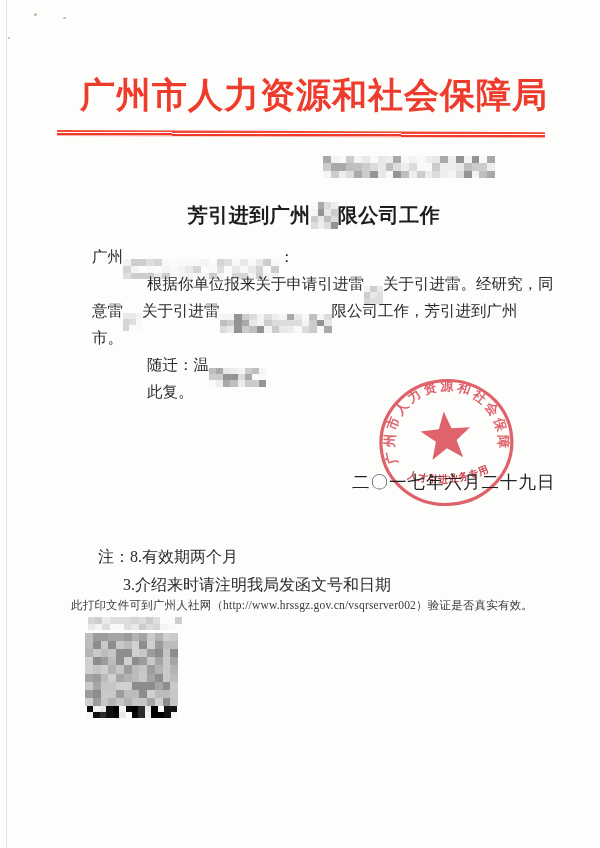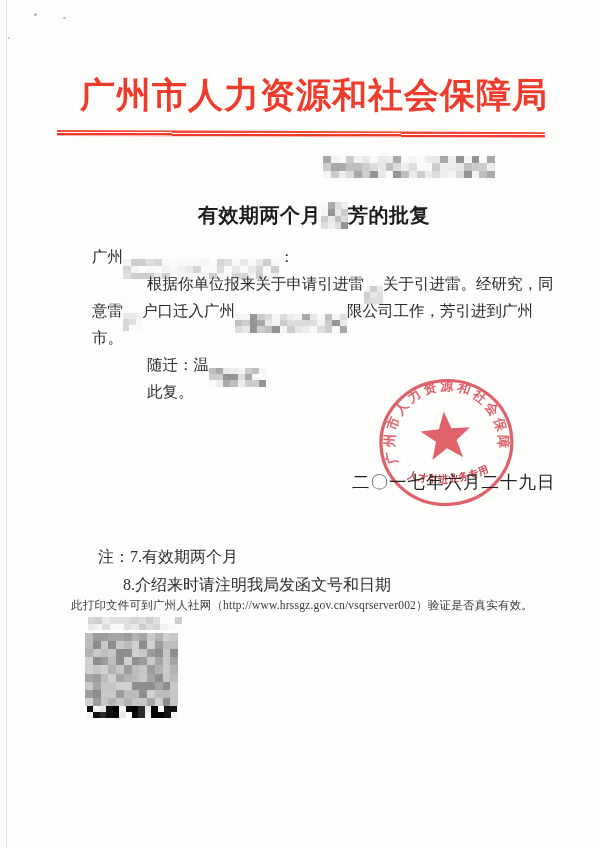--- a/index.html
+++ b/index.html
@@ -141,40 +141,40 @@
       <i style="background: rgb(237, 237, 237);"></i>
       <i style="background: rgb(244, 244, 244);"></i>
       <i style="background: rgb(220, 220, 220);"></i>
       <i style="background: rgb(148, 148, 148);"></i>
       <i style="background: rgb(244, 244, 244);"></i>
       <i style="background: rgb(191, 191, 191);"></i>
       <i style="background: rgb(169, 169, 169);"></i>
     </div>
 
   <div class="doc-title">
-    <span>有效期两个月</span>
+    <span>芳引进到广州</span>
     <span class="mosaic rx rx-title" style="grid-template-columns: repeat(4, 1fr); grid-template-rows: repeat(4, 1fr);">
         <i style="background: rgb(249, 249, 249);"></i>
         <i style="background: rgb(169, 169, 169);"></i>
         <i style="background: rgb(220, 220, 220);"></i>
         <i style="background: rgb(237, 237, 237);"></i>
         <i style="background: rgb(244, 244, 244);"></i>
         <i style="background: rgb(148, 148, 148);"></i>
         <i style="background: rgb(232, 232, 232);"></i>
         <i style="background: rgb(204, 204, 204);"></i>
         <i style="background: rgb(204, 204, 204);"></i>
         <i style="background: rgb(232, 232, 232);"></i>
         <i style="background: rgb(191, 191, 191);"></i>
         <i style="background: rgb(220, 220, 220);"></i>
         <i style="background: rgb(220, 220, 220);"></i>
         <i style="background: rgb(237, 237, 237);"></i>
         <i style="background: rgb(220, 220, 220);"></i>
         <i style="background: rgb(148, 148, 148);"></i>
       </span>
-    <span>芳的批复</span>
+    <span>限公司工作</span>
   </div>
 
   <div class="body-block">
     <div class="bline">
       <span>广州</span><span class="mosaic rx rx-addr" style="grid-template-columns: repeat(20, 1fr); grid-template-rows: repeat(3, 1fr);">
           <i style="background: rgb(243, 243, 243);"></i>
           <i style="background: rgb(205, 205, 205);"></i>
           <i style="background: rgb(205, 205, 205);"></i>
           <i style="background: rgb(222, 222, 222);"></i>
           <i style="background: rgb(213, 213, 213);"></i>
@@ -252,21 +252,21 @@
       <span>意雷</span><span class="mosaic rx rx-small" style="grid-template-columns: repeat(3, 1fr); grid-template-rows: repeat(3, 1fr);">
           <i style="background: rgb(233, 233, 233);"></i>
           <i style="background: rgb(233, 233, 233);"></i>
           <i style="background: rgb(243, 243, 243);"></i>
           <i style="background: rgb(213, 213, 213);"></i>
           <i style="background: rgb(222, 222, 222);"></i>
           <i style="background: rgb(248, 248, 248);"></i>
           <i style="background: rgb(213, 213, 213);"></i>
           <i style="background: rgb(251, 251, 251);"></i>
           <i style="background: rgb(248, 248, 248);"></i>
-        </span><span>户口迁入广州</span><span class="mosaic rx rx-co" style="grid-template-columns: repeat(15, 1fr); grid-template-rows: repeat(3, 1fr);">
+        </span><span>关于引进雷</span><span class="mosaic rx rx-co" style="grid-template-columns: repeat(15, 1fr); grid-template-rows: repeat(3, 1fr);">
           <i style="background: rgb(244, 244, 244);"></i>
           <i style="background: rgb(244, 244, 244);"></i>
           <i style="background: rgb(148, 148, 148);"></i>
           <i style="background: rgb(204, 204, 204);"></i>
           <i style="background: rgb(220, 220, 220);"></i>
           <i style="background: rgb(244, 244, 244);"></i>
           <i style="background: rgb(220, 220, 220);"></i>
           <i style="background: rgb(237, 237, 237);"></i>
           <i style="background: rgb(244, 244, 244);"></i>
           <i style="background: rgb(169, 169, 169);"></i>
@@ -351,23 +351,23 @@
     </text>
     <text font-size="10" letter-spacing="0.5" fill="#c63a46">
       <textPath href="#botArc" startOffset="2">人才引进业务专用章</textPath>
     </text>
   </svg>
 
   <div class="doc-date">二〇一七年六月二十九日</div>
 
   <div class="notes">
     <div>
-      <span>注：</span><span>7.有效期两个月</span>
-    </div>
-    <div class="n2">8.介绍来时请注明我局发函文号和日期</div>
+      <span>注：</span><span>8.有效期两个月</span>
+    </div>
+    <div class="n2">3.介绍来时请注明我局发函文号和日期</div>
   </div>
 
   <div class="verify">此打印文件可到广州人社网（http://www.hrssgz.gov.cn/vsqrserver002）验证是否真实有效。</div>
 
   <div class="mosaic cap-redact" style="display: grid; grid-template-columns: repeat(13, 1fr); grid-template-rows: repeat(2, 1fr);">
       <i style="background: rgb(213, 213, 213);"></i>
       <i style="background: rgb(205, 205, 205);"></i>
       <i style="background: rgb(233, 233, 233);"></i>
       <i style="background: rgb(222, 222, 222);"></i>
       <i style="background: rgb(222, 222, 222);"></i>

